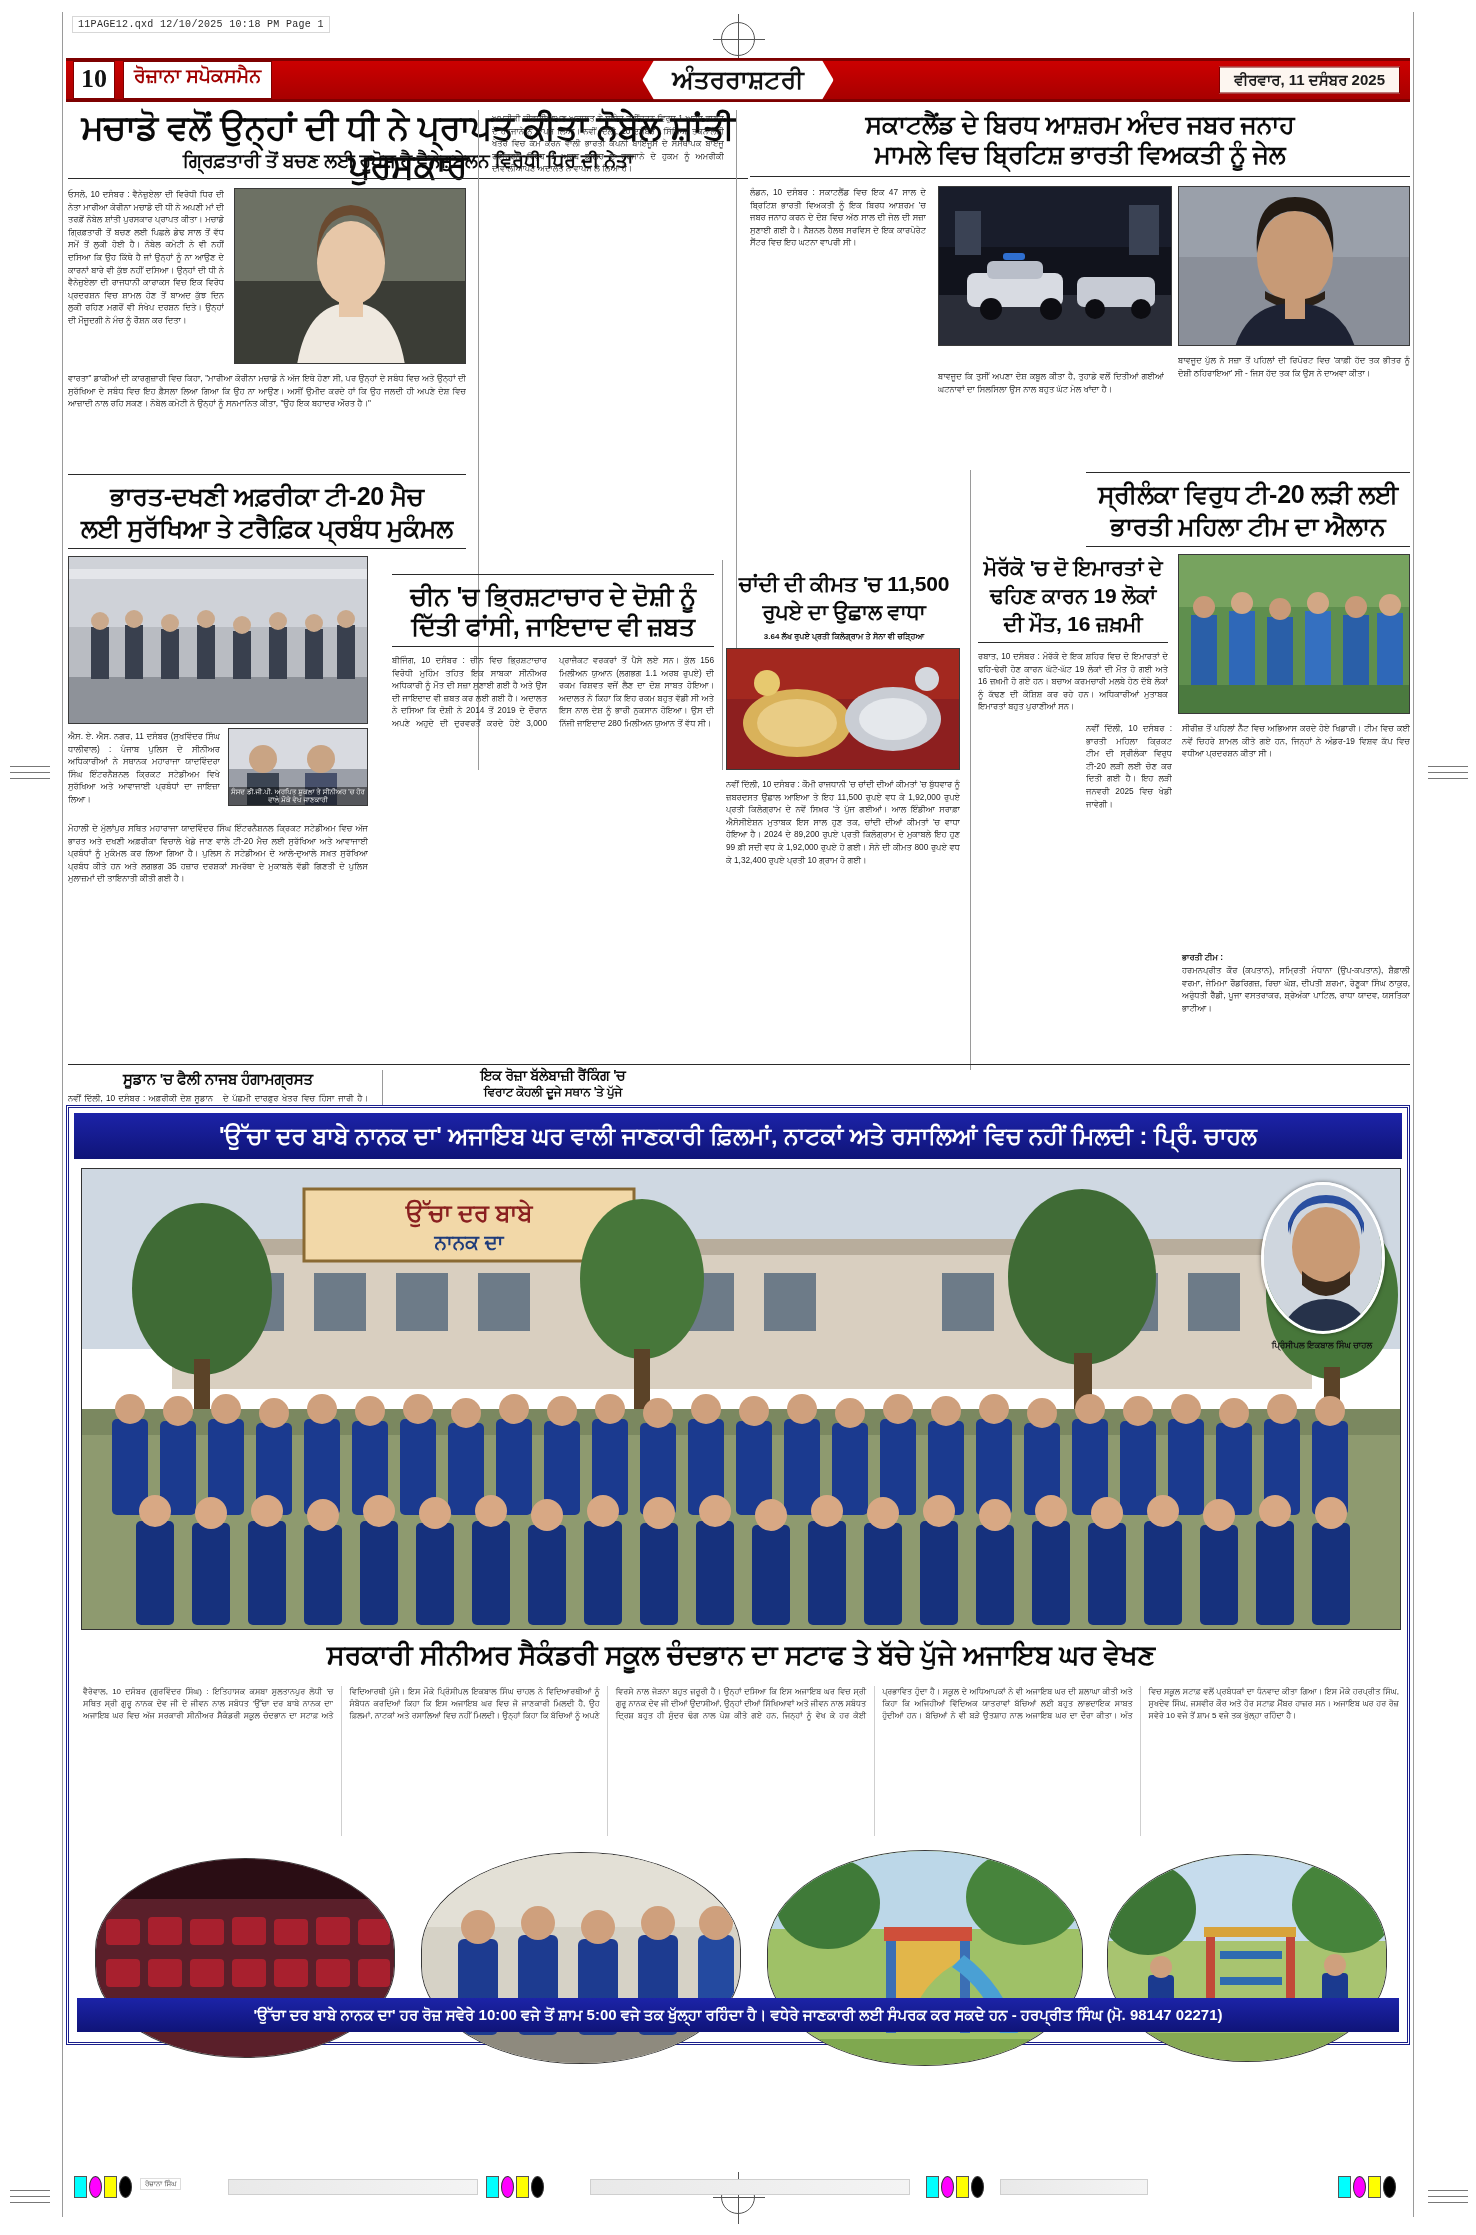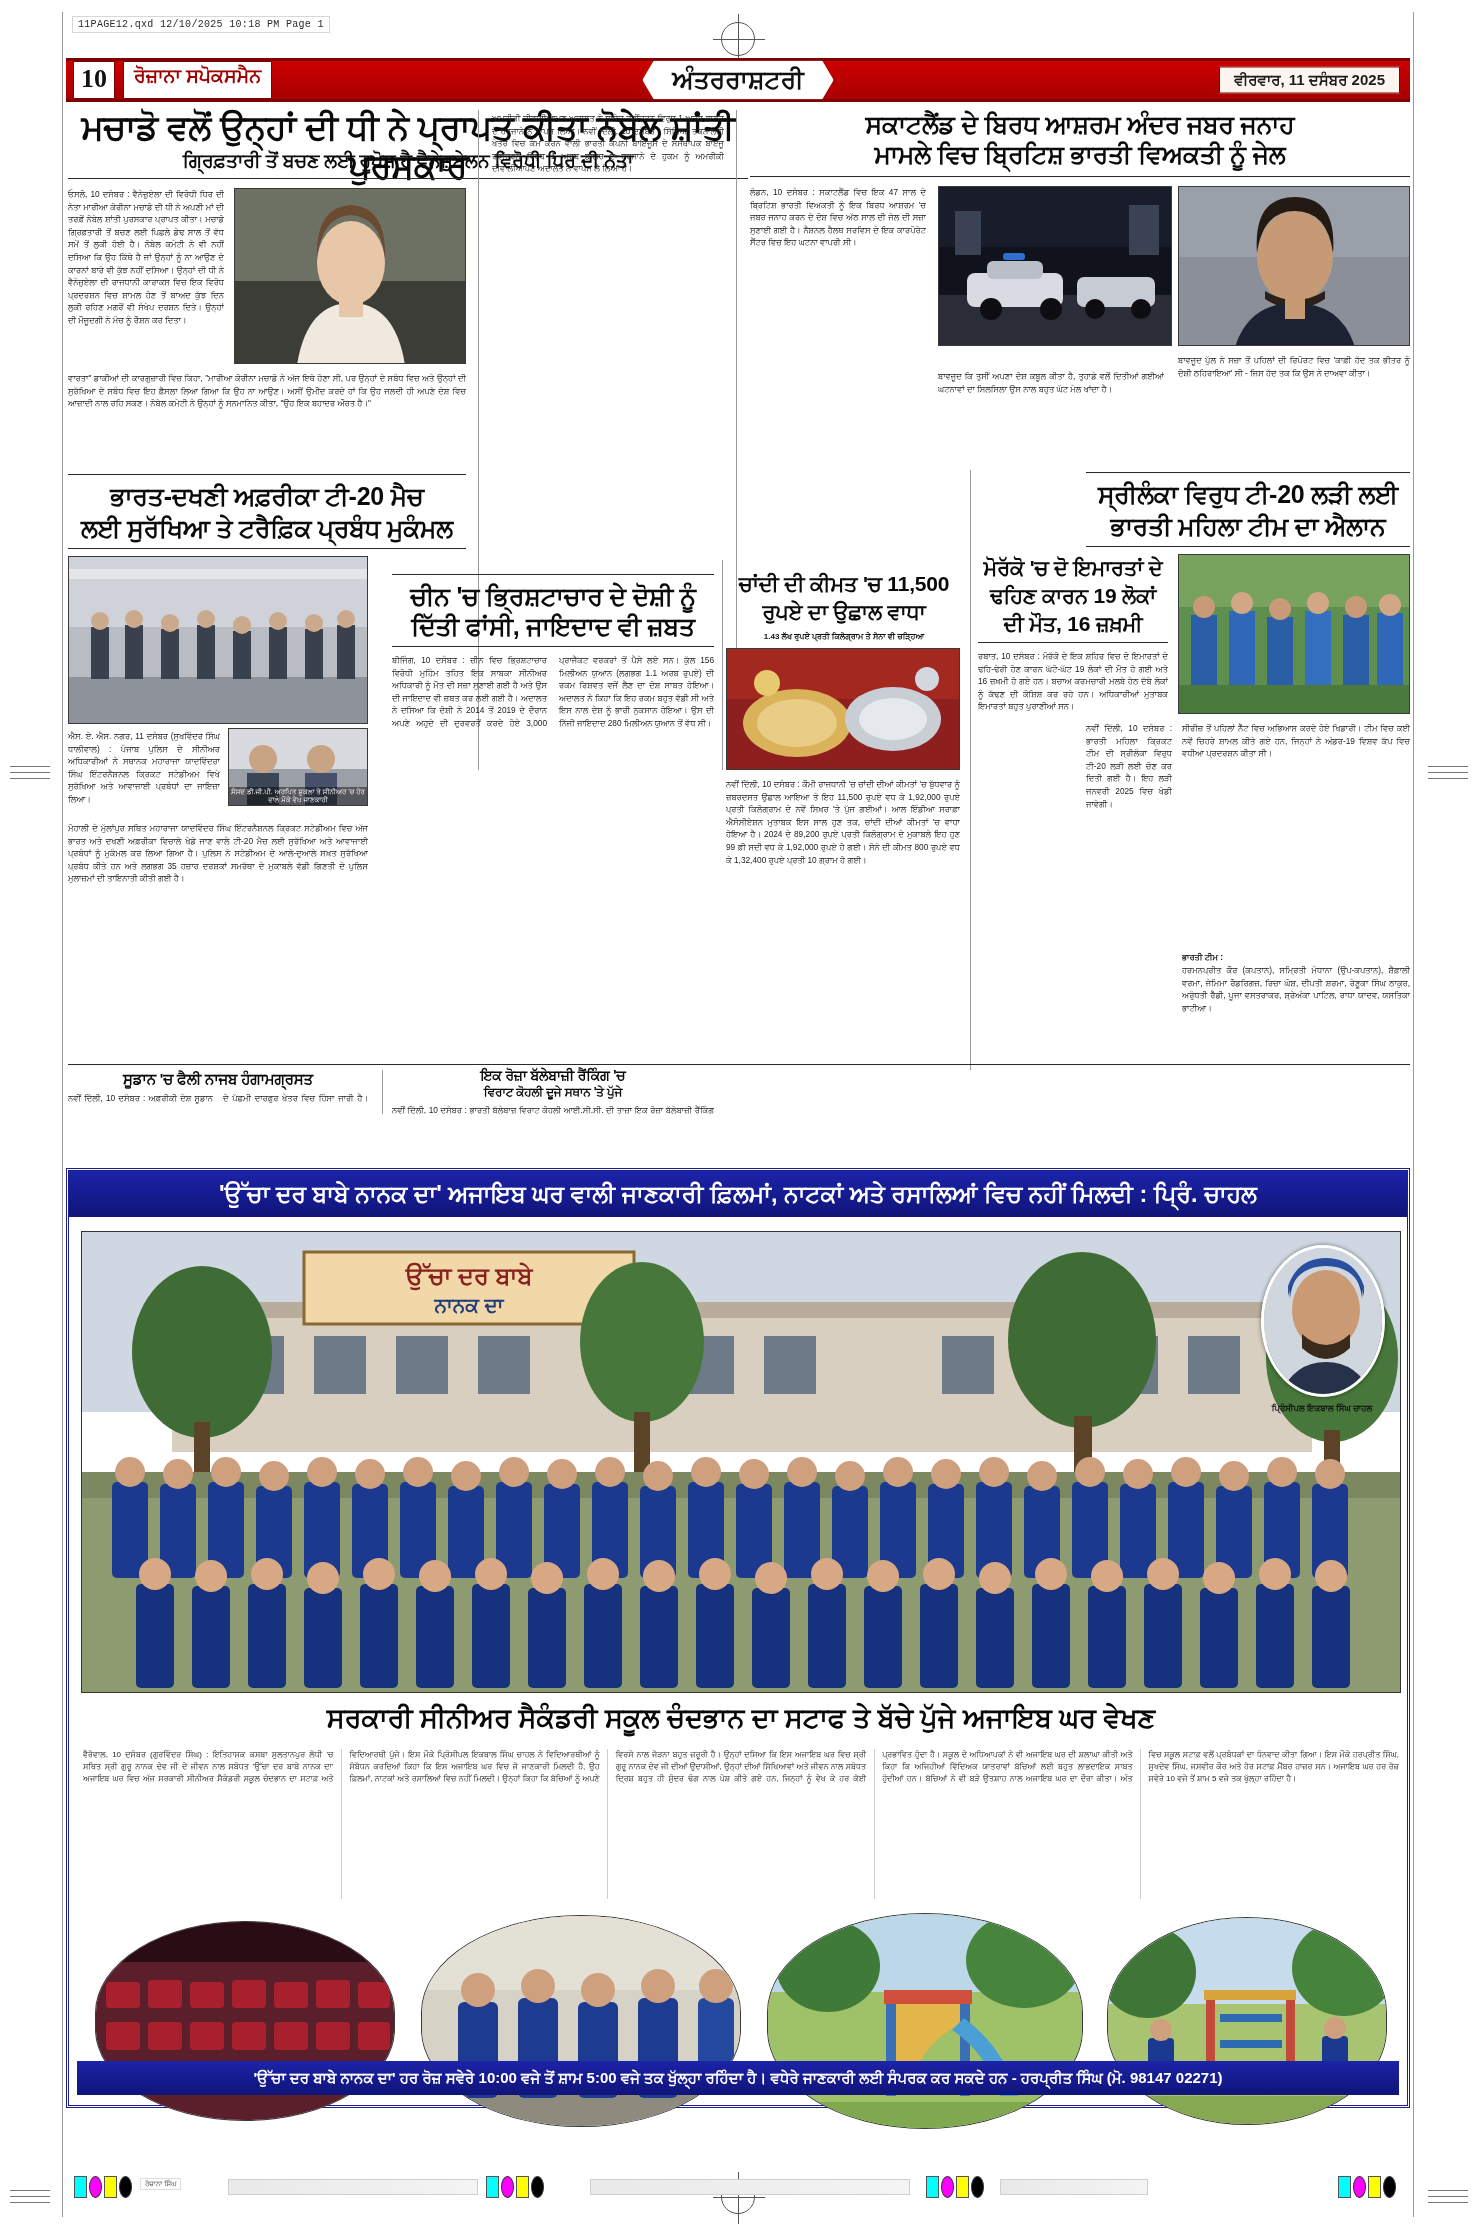--- a/index.html
+++ b/index.html
@@ -140,24 +140,25 @@
   }
   .photo .cap {
     position: absolute; bottom: 0; left: 0; right: 0;
     font-size: 7px; color: #fff; background: rgba(0,0,0,.45);
     padding: 1px 2px; text-align: center;
   }
 
   
   .feature-wrap {
     position: absolute;
-    left: 66px; top: 1168px;
+    left: 66px; top: 1105px;
     width: 1344px; height: 940px;
     border: 3px double #1a1f8c;
     background: #ffffff;
+    padding: 5px;
   }
   .feature-banner {
     height: 46px;
     background: linear-gradient(#1c23a8, #0f1478);
     color: #ffffff;
     display: flex; align-items: center; justify-content: center;
     font-weight: bold; font-size: 23.5px;
     text-align: center;
     padding: 0 14px;
     white-space: nowrap;
@@ -397,21 +398,21 @@
   <div class="hsep" style="left:392px;top:574px;width:322px;"></div>
   <div class="hl hl-sec" style="position:absolute;left:392px;top:582px;width:322px;">ਚੀਨ 'ਚ ਭ੍ਰਿਸ਼ਟਾਚਾਰ ਦੇ ਦੋਸ਼ੀ ਨੂੰ</div>
   <div class="hl hl-sec" style="position:absolute;left:392px;top:612px;width:322px;">ਦਿੱਤੀ ਫਾਂਸੀ, ਜਾਇਦਾਦ ਵੀ ਜ਼ਬਤ</div>
   <div class="hsep" style="left:392px;top:646px;width:322px;"></div>
 
   <div class="body-col" style="position:absolute;left:392px;top:654px;width:322px;height:260px;column-count:2;column-gap:12px;">ਬੀਜਿੰਗ, 10 ਦਸੰਬਰ : ਚੀਨ ਵਿਚ ਭ੍ਰਿਸ਼ਟਾਚਾਰ ਵਿਰੋਧੀ ਮੁਹਿੰਮ ਤਹਿਤ ਇਕ ਸਾਬਕਾ ਸੀਨੀਅਰ ਅਧਿਕਾਰੀ ਨੂੰ ਮੌਤ ਦੀ ਸਜ਼ਾ ਸੁਣਾਈ ਗਈ ਹੈ ਅਤੇ ਉਸ ਦੀ ਜਾਇਦਾਦ ਵੀ ਜ਼ਬਤ ਕਰ ਲਈ ਗਈ ਹੈ। ਅਦਾਲਤ ਨੇ ਦਸਿਆ ਕਿ ਦੋਸ਼ੀ ਨੇ 2014 ਤੋਂ 2019 ਦੇ ਦੌਰਾਨ ਅਪਣੇ ਅਹੁਦੇ ਦੀ ਦੁਰਵਰਤੋਂ ਕਰਦੇ ਹੋਏ 3,000 ਪ੍ਰਾਜੈਕਟ ਵਰਕਰਾਂ ਤੋਂ ਪੈਸੇ ਲਏ ਸਨ। ਕੁੱਲ 156 ਮਿਲੀਅਨ ਯੁਆਨ (ਲਗਭਗ 1.1 ਅਰਬ ਰੁਪਏ) ਦੀ ਰਕਮ ਰਿਸ਼ਵਤ ਵਜੋਂ ਲੈਣ ਦਾ ਦੋਸ਼ ਸਾਬਤ ਹੋਇਆ। ਅਦਾਲਤ ਨੇ ਕਿਹਾ ਕਿ ਇਹ ਰਕਮ ਬਹੁਤ ਵੱਡੀ ਸੀ ਅਤੇ ਇਸ ਨਾਲ ਦੇਸ਼ ਨੂੰ ਭਾਰੀ ਨੁਕਸਾਨ ਹੋਇਆ। ਉਸ ਦੀ ਨਿੱਜੀ ਜਾਇਦਾਦ 280 ਮਿਲੀਅਨ ਯੁਆਨ ਤੋਂ ਵੱਧ ਸੀ।</div>
 
   <div class="vsep" style="left:722px;top:560px;height:210px;"></div>
   <div class="hl hl-sec-sm" style="position:absolute;left:726px;top:572px;width:236px;">ਚਾਂਦੀ ਦੀ ਕੀਮਤ 'ਚ 11,500</div>
   <div class="hl hl-sec-sm" style="position:absolute;left:726px;top:600px;width:236px;">ਰੁਪਏ ਦਾ ਉਛਾਲ ਵਾਧਾ</div>
-  <div style="position:absolute;left:726px;top:632px;width:236px;font-size:8px;font-weight:bold;text-align:center;color:#111;">1.43 ਲੱਖ ਰੁਪਏ ਪ੍ਰਤੀ ਕਿਲੋਗ੍ਰਾਮ ਤੇ ਸੋਨਾ ਵੀ ਚੜ੍ਹਿਆ</div>
+  <div style="position:absolute;left:726px;top:632px;width:236px;font-size:8px;font-weight:bold;text-align:center;color:#111;">3.64 ਲੱਖ ਰੁਪਏ ਪ੍ਰਤੀ ਕਿਲੋਗ੍ਰਾਮ ਤੇ ਸੋਨਾ ਵੀ ਚੜ੍ਹਿਆ</div>
 
   <div class="photo" style="left:726px;top:648px;width:234px;height:122px;">
     <svg width="234" height="122" viewBox="0 0 234 122" preserveAspectRatio="none">
       <rect width="234" height="122" fill="#8d1f1f"></rect>
       <rect y="0" width="234" height="50" fill="#a3281f"></rect>
       <ellipse cx="70" cy="74" rx="54" ry="34" fill="#d9b25a"></ellipse>
       <ellipse cx="70" cy="74" rx="40" ry="24" fill="#e9cc85"></ellipse>
       <ellipse cx="166" cy="70" rx="48" ry="32" fill="#c9cdd4"></ellipse>
       <ellipse cx="166" cy="70" rx="34" ry="21" fill="#e5e8ec"></ellipse>
       <circle cx="40" cy="34" r="13" fill="#e7c96f"></circle>

